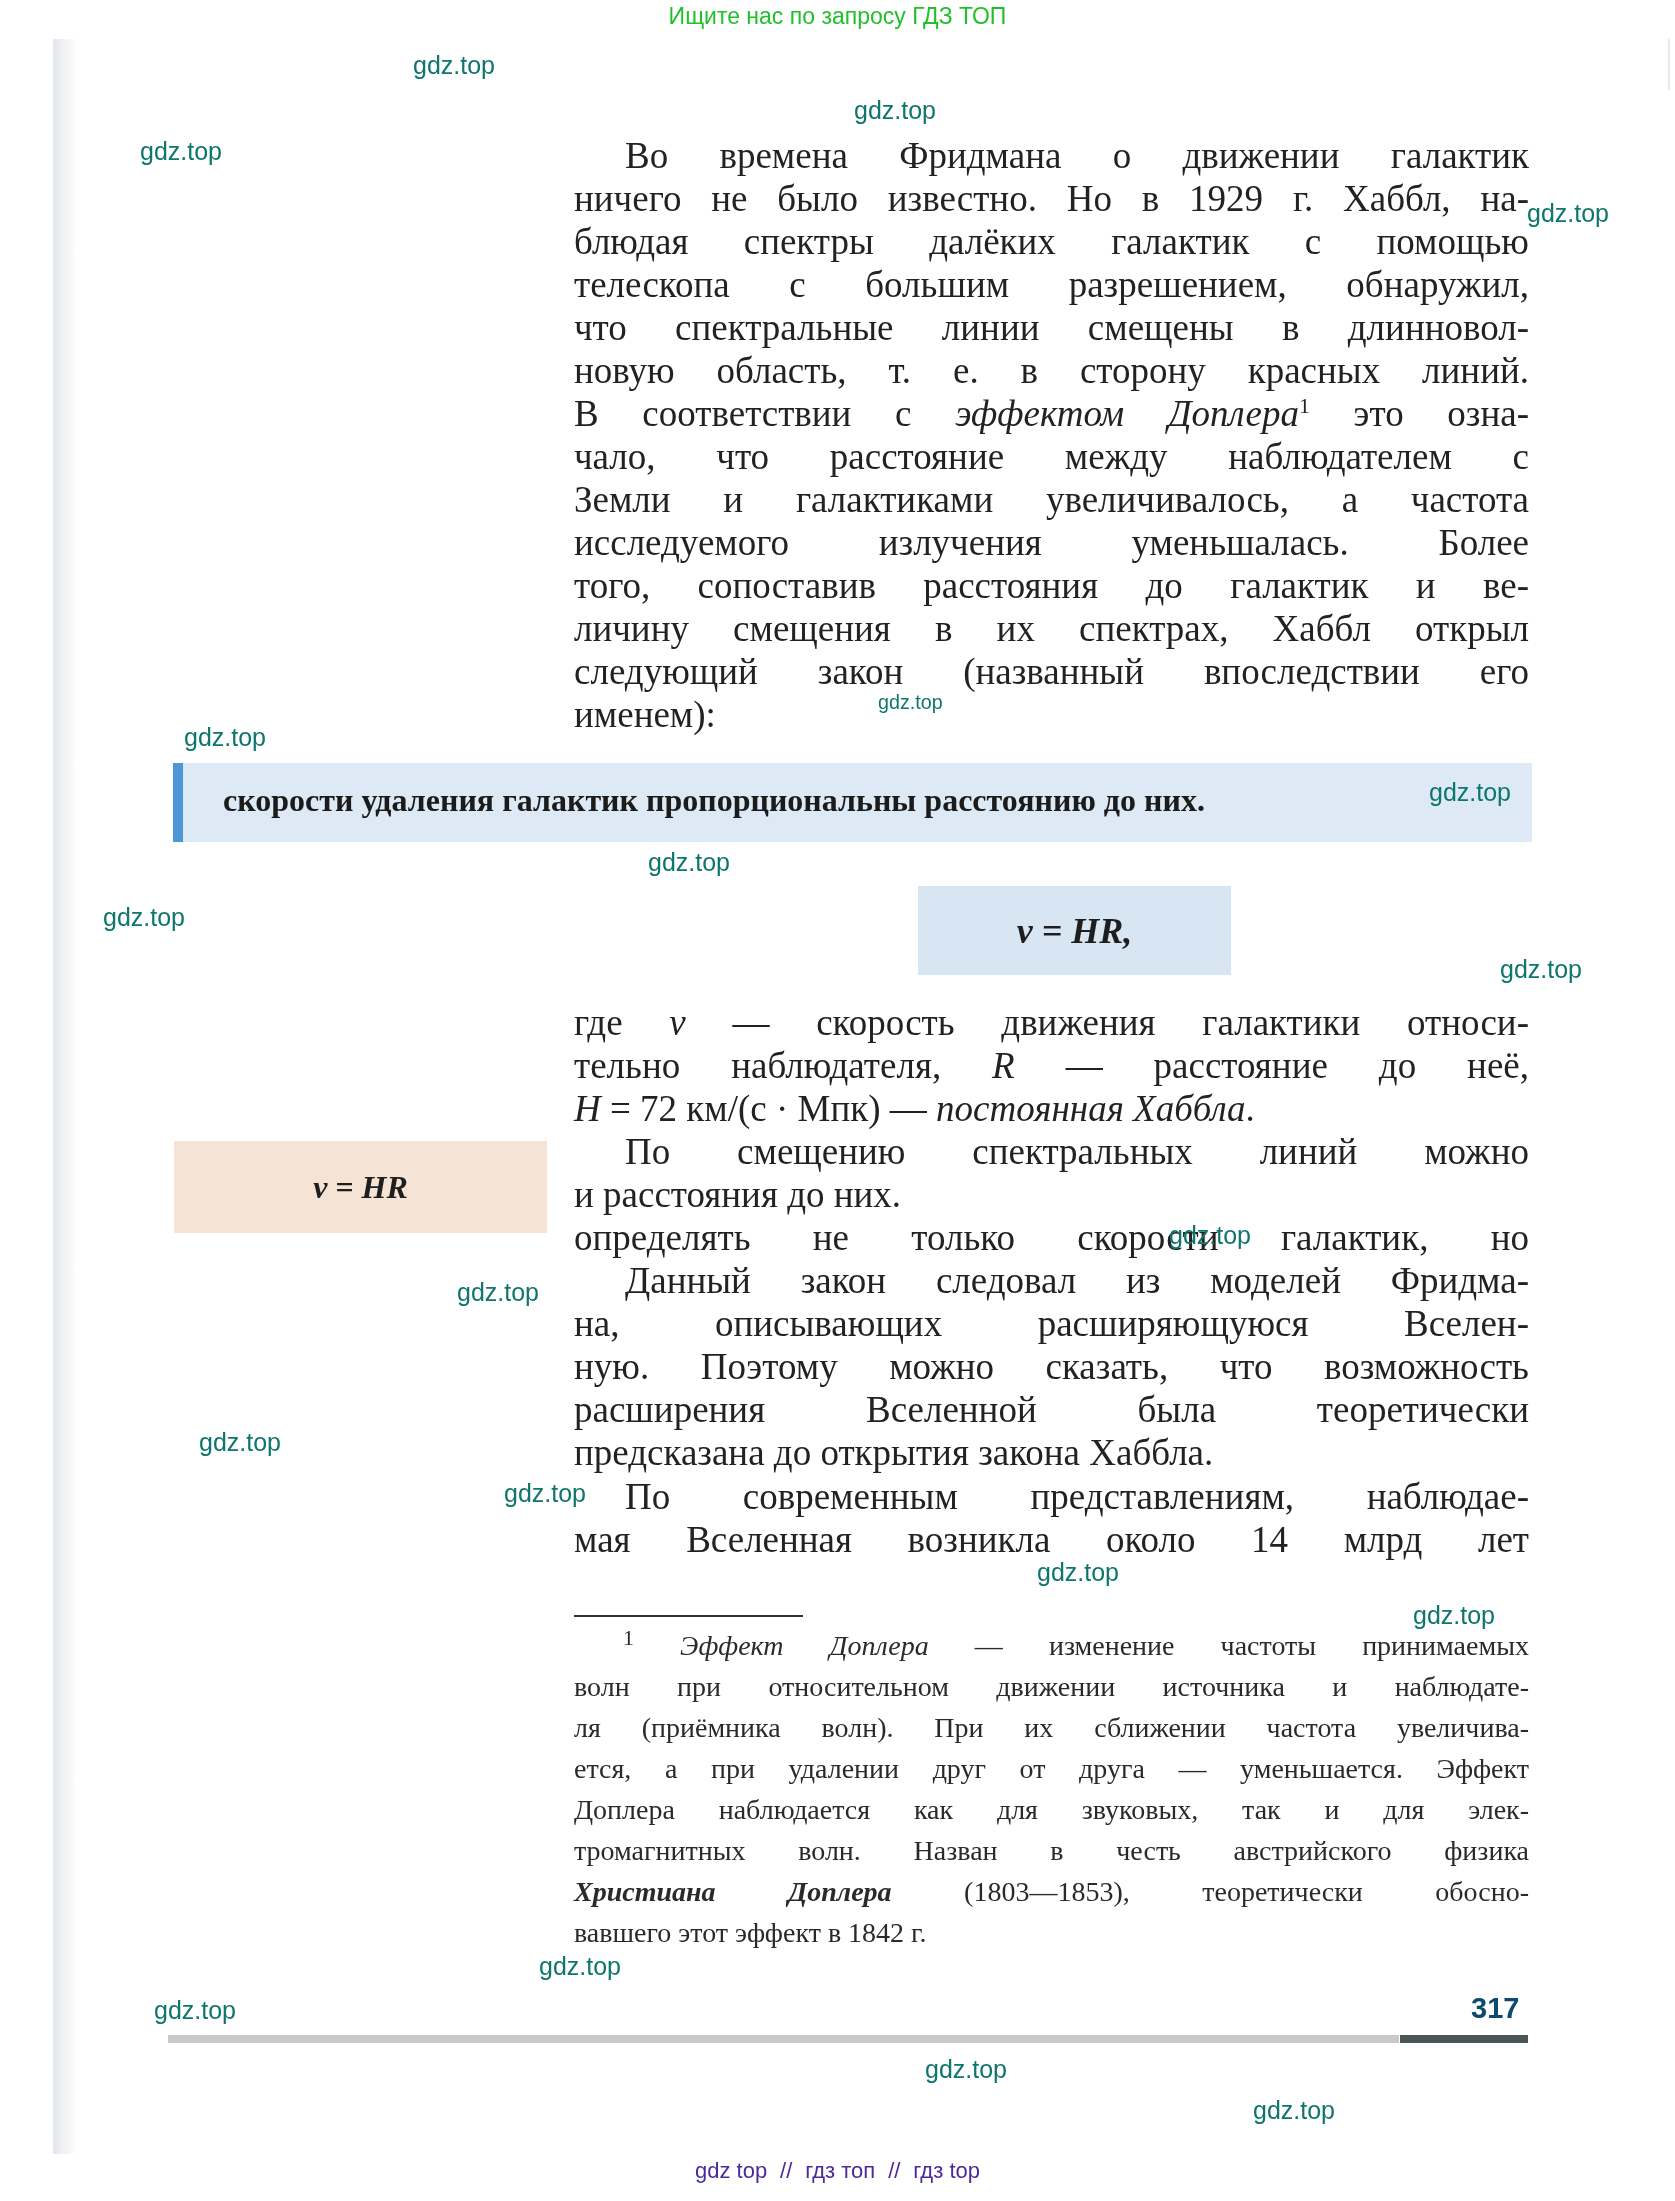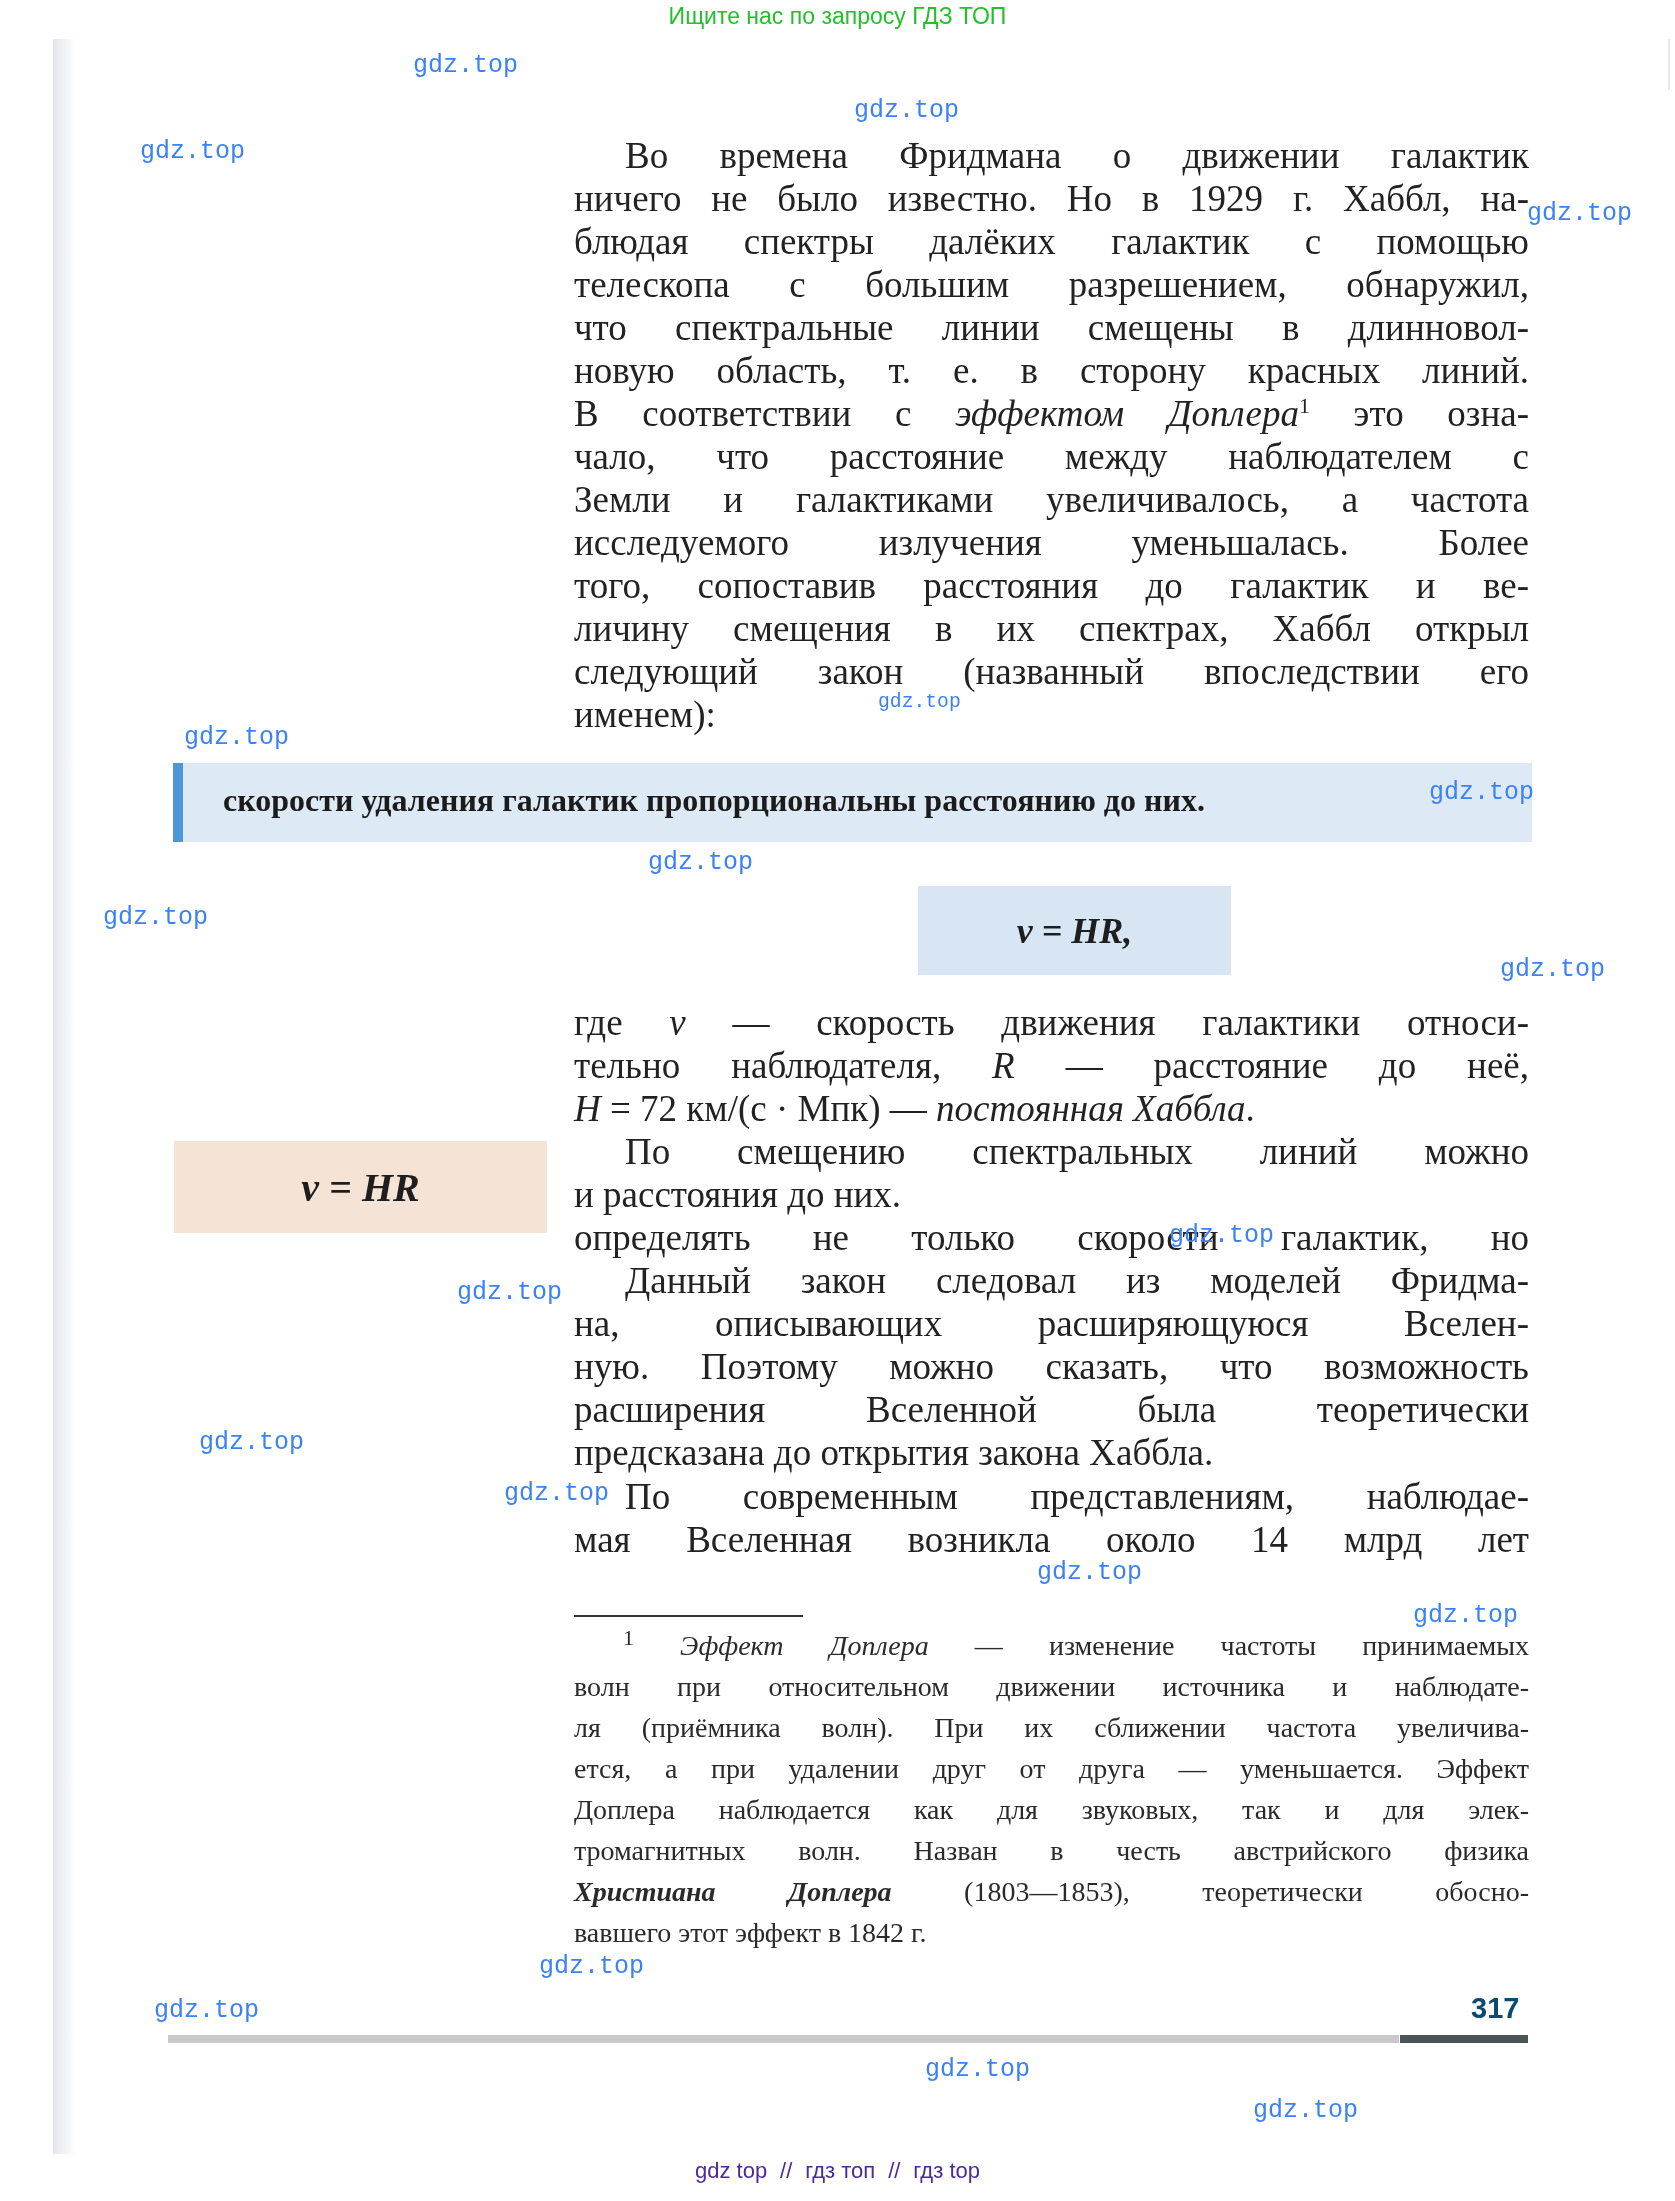--- a/index.html
+++ b/index.html
@@ -20,31 +20,31 @@
   sup { font-size:22px; line-height:0; vertical-align:super; }
   .rule-box { position:absolute; left:173px; top:763px; width:1359px; height:79px; background:#dde9f4; }
   .rule-bar { position:absolute; left:0; top:0; width:10.3px; height:79px; background:#4d97d6; }
   .rule-text { position:absolute; left:50px; top:19px; font-family:"Liberation Serif", serif; font-weight:bold;
                font-size:32px; color:#1b1b1b; white-space:nowrap; }
   .formula-box { position:absolute; left:918px; top:886px; width:313px; height:89px; background:#d8e6f4;
                  display:flex; align-items:center; justify-content:center;
                  font-family:"Liberation Serif", serif; font-weight:bold; font-style:italic; font-size:36px; }
   .side-box { position:absolute; left:174px; top:1141px; width:373px; height:92px; background:#f5e4d6;
               display:flex; align-items:center; justify-content:center;
-              font-family:"Liberation Serif", serif; font-weight:bold; font-style:italic; font-size:40px; }
+              font-family:"Liberation Serif", serif; font-weight:bold; font-style:italic; font-size:32px; }
   .fn-rule { position:absolute; left:574px; top:1615px; width:229px; height:1.7px; background:#333; }
   .foot { position:absolute; left:574px; top:1625px; width:955px; font-family:"Liberation Serif", serif;
           font-size:28px; line-height:41px; color:#2a2a2a; }
   .foot .line { height:41px;text-align:right; }
   .foot .b-it { font-style:italic; font-weight:bold; }
   .pagenum { position:absolute; left:1471px; top:1992px; font-family:"Liberation Sans", sans-serif; font-weight:bold;
              font-size:29px; color:#0c4a6e; }
   .bottom-bar { position:absolute; left:168px; top:2035px; width:1231px; height:7.7px; background:#c9c9c9; }
   .bottom-bar-dark { position:absolute; left:1400px; top:2035px; width:128px; height:7.7px; background:#4b5555; }
-  .wm { position:absolute; font-family:Liberation Mono, monospace; font-size:25px; color:#3b82f6; white-space:nowrap; }
+  .wm { position:absolute; font-family:Liberation Sans, sans-serif; font-size:25px; color:#0f766e; white-space:nowrap; }
   .wm.small { font-size:19.7px; }
   .footer-links { position:absolute; top:2158px; left:0; width:1675px; text-align:center;
                   font-family:"Liberation Sans", sans-serif; font-size:22px; color:#4d2a9a; }
   .footer-links span { margin:0 3.4px; }
 </style>
 </head>
 <body>
 
 <div class="topbanner">Ищите нас по запросу ГДЗ ТОП</div>
 

